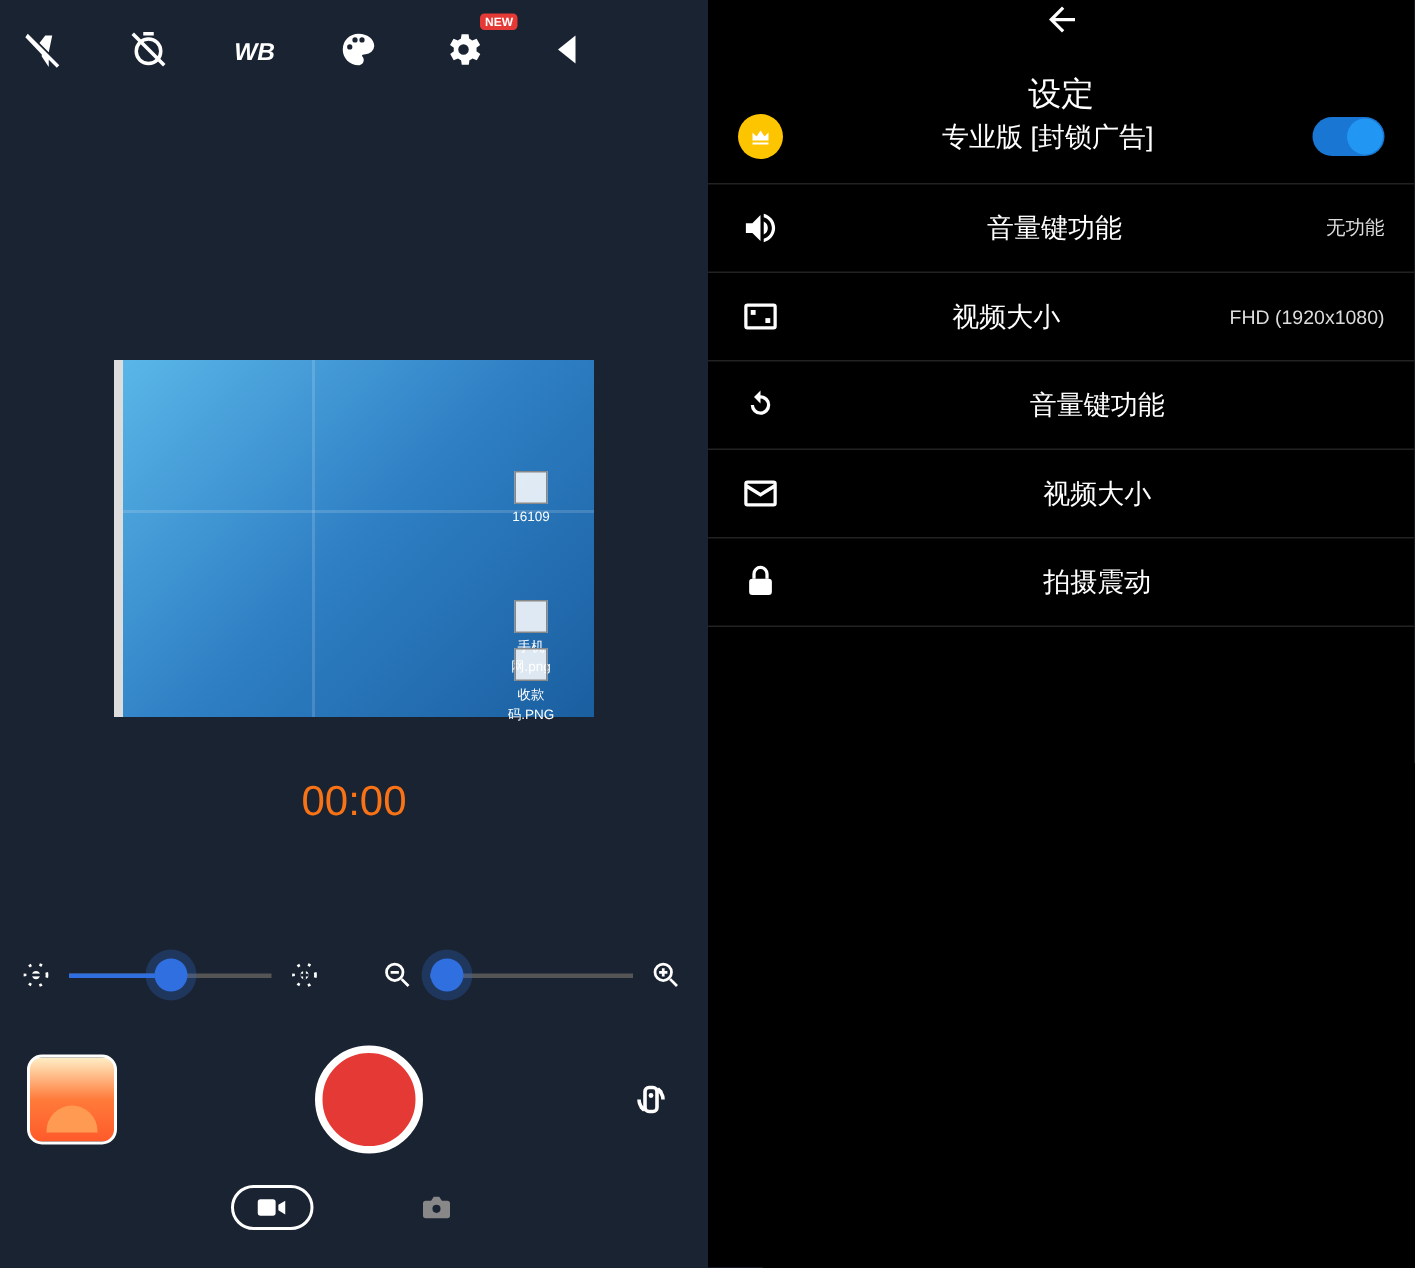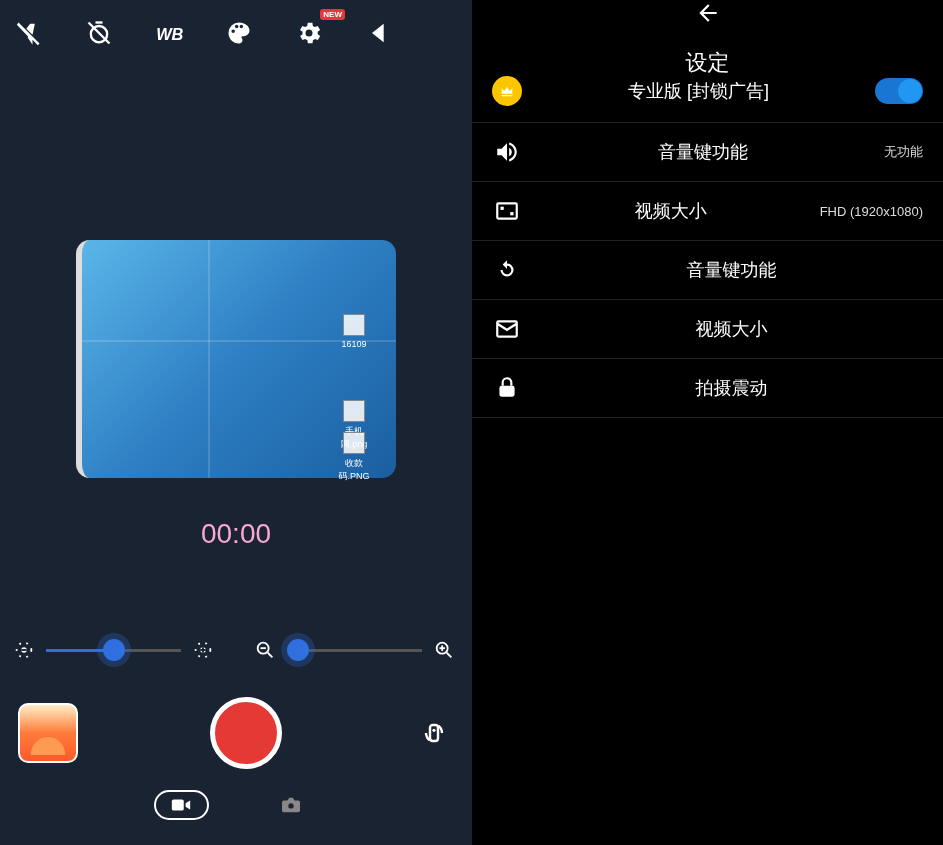--- a/index.html
+++ b/index.html
@@ -59,21 +59,20 @@
   align-items: center;
   justify-content: center;
 }
 .preview-img {
   width: 320px;
   height: 238px;
   background: linear-gradient(135deg, #5ab6e8 0%, #2e7fc4 50%, #1a5fa0 100%);
   position: relative;
   margin-top: 100px;
   border-left: 6px solid #ddd;
-  border-radius: 14px;
 }
 .preview-img::before {
   content:"";
   position:absolute;
   left: 40%; top: 0; bottom:0; width: 2px;
   background: rgba(255,255,255,0.15);
 }
 .preview-img::after {
   content:"";
   position:absolute;
@@ -92,21 +91,21 @@
   width: 22px; height: 22px;
   margin: 0 auto 3px;
   background: rgba(255,255,255,0.85);
   border: 1px solid #888;
 }
 .di1 { top: 74px; }
 .di2 { top: 140px; margin-top: 20px; }
 .di3 { top: 192px; }
 
 .timer {
-  color: #f9a8d4;
+  color: #f97316;
   font-size: 28px;
   margin-top: 40px;
   font-weight: 400;
 }
 
 
 .sliders-row {
   height: 50px;
   display: flex;
   align-items: center;

